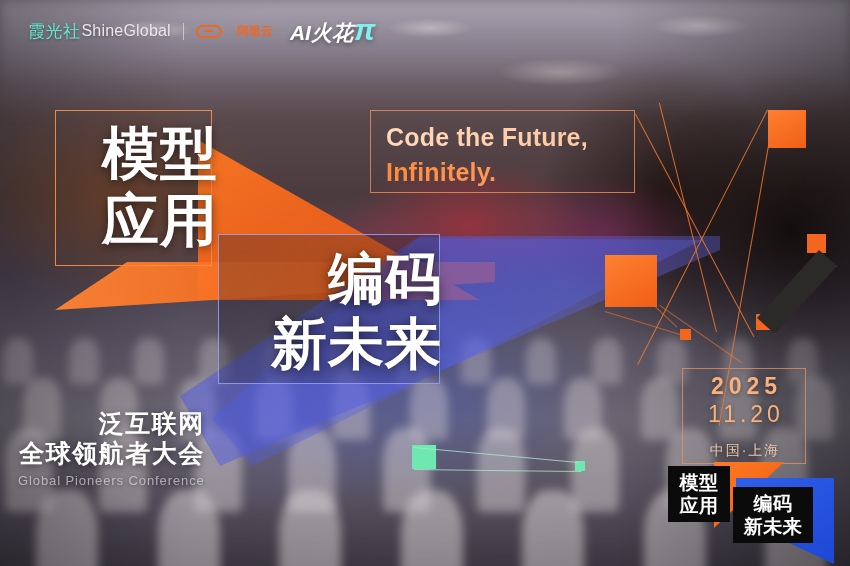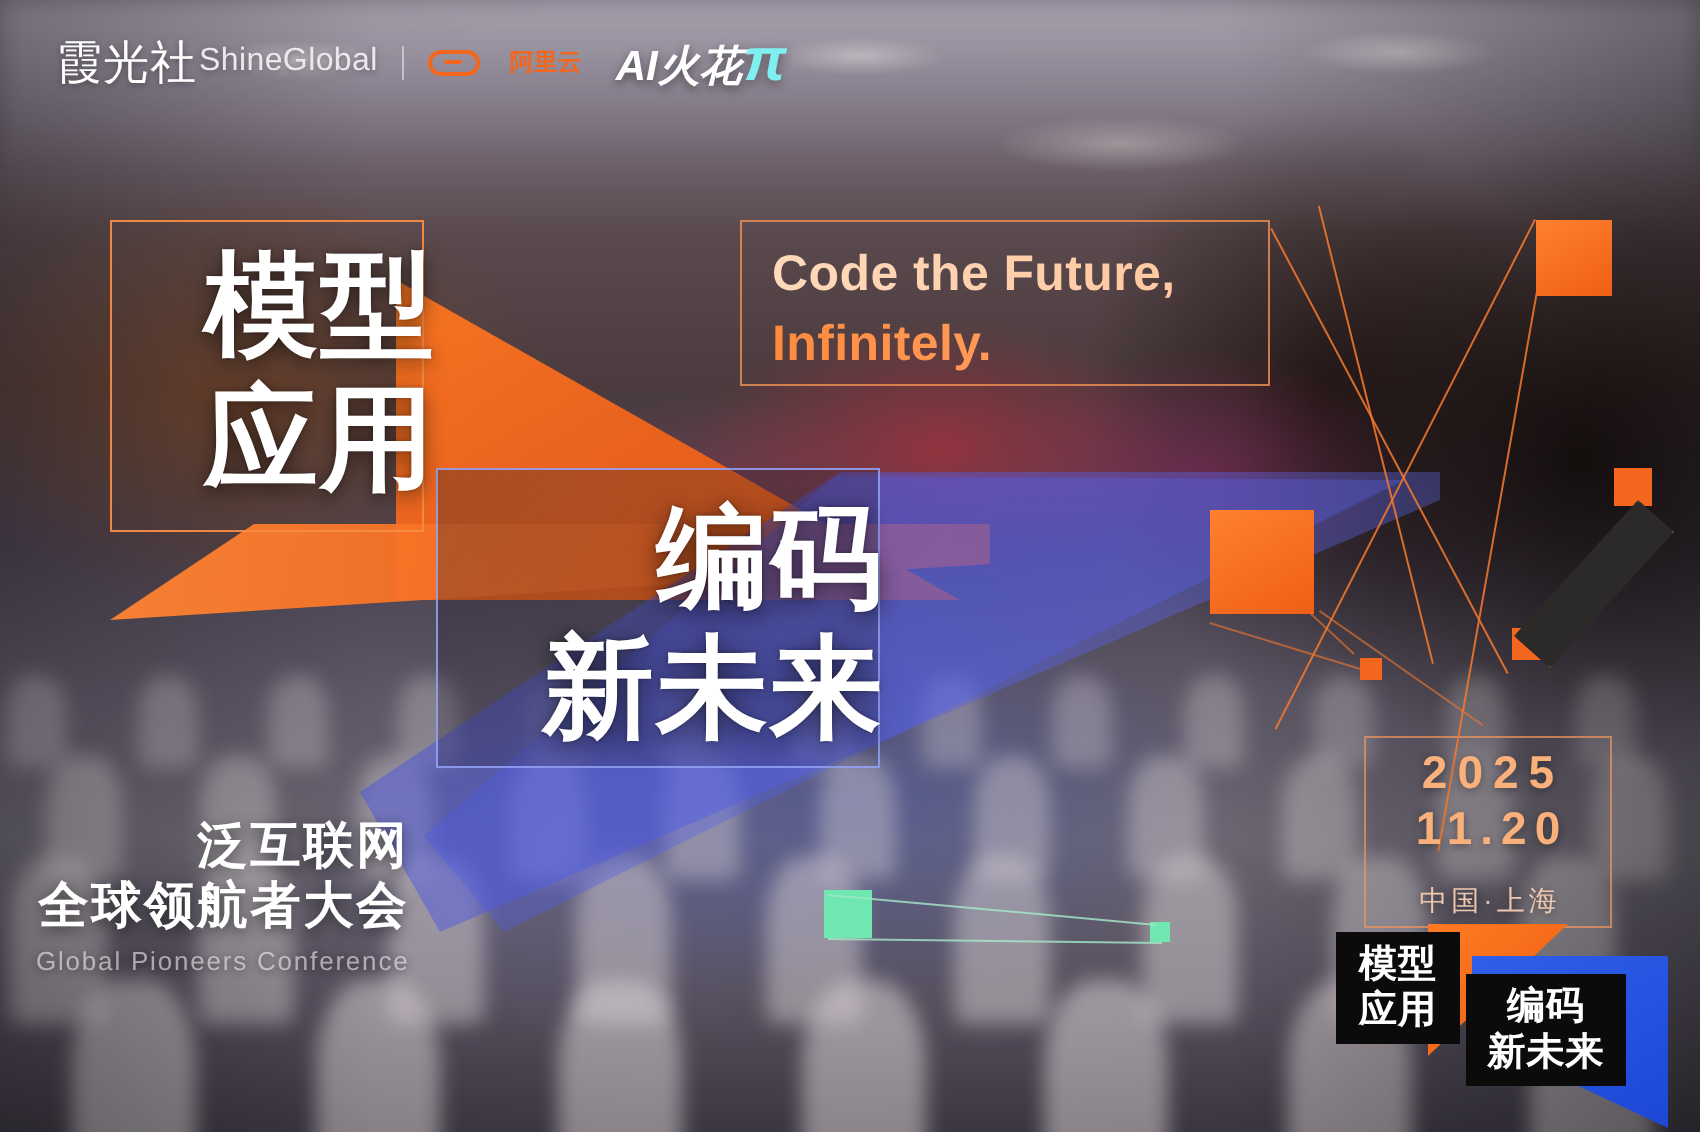--- a/index.html
+++ b/index.html
@@ -66,21 +66,21 @@
   }
 
   
   .topbar{
     position:absolute;left:0;top:0;width:850px;height:62px;
     display:flex;align-items:center;
     padding-left:28px;box-sizing:border-box;
     z-index:40;
   }
   .logo-cn{
-    font-size:23px;color:#ffffff;letter-spacing:.5px;font-weight:400;
+    font-size:17px;color:#5eead4;letter-spacing:.5px;font-weight:400;
     text-shadow:0 1px 3px rgba(0,0,0,.35);
   }
   .logo-en{
     font-size:16px;color:#e9e8ee;letter-spacing:.2px;font-weight:400;margin-left:1px;
     text-shadow:0 1px 3px rgba(0,0,0,.35);
   }
   .logo-div{
     width:1px;height:17px;background:rgba(240,238,245,.55);
     margin:0 12px;
   }
@@ -233,21 +233,21 @@
   .date-wrap{
     left:682px;top:368px;width:124px;height:96px;
     display:flex;flex-direction:column;align-items:center;justify-content:center;
     z-index:26;
   }
   .date-y{
     color:#f9b07a;font-size:23px;font-weight:700;letter-spacing:5px;line-height:27px;
     text-shadow:0 1px 5px rgba(0,0,0,.4);text-indent:5px;
   }
   .date-d{
-    color:#f9b07a;font-size:23px;font-weight:700;letter-spacing:4px;line-height:28px;
+    color:#f9b07a;font-size:23px;font-weight:400;letter-spacing:4px;line-height:28px;
     text-shadow:0 1px 5px rgba(0,0,0,.4);text-indent:4px;
   }
   .date-city{
     color:#ecc7ae;font-size:14px;font-weight:400;letter-spacing:2px;line-height:20px;
     margin-top:12px;text-shadow:0 1px 4px rgba(0,0,0,.4);text-indent:2px;
   }
 
   
   .badge{
     position:absolute;z-index:30;background:#0b0b0c;

